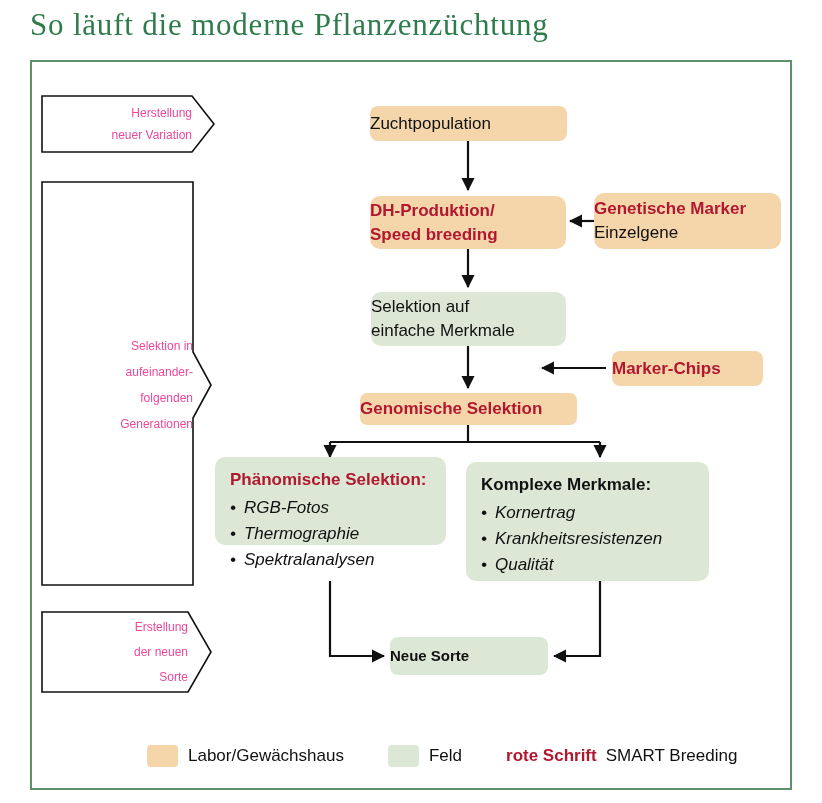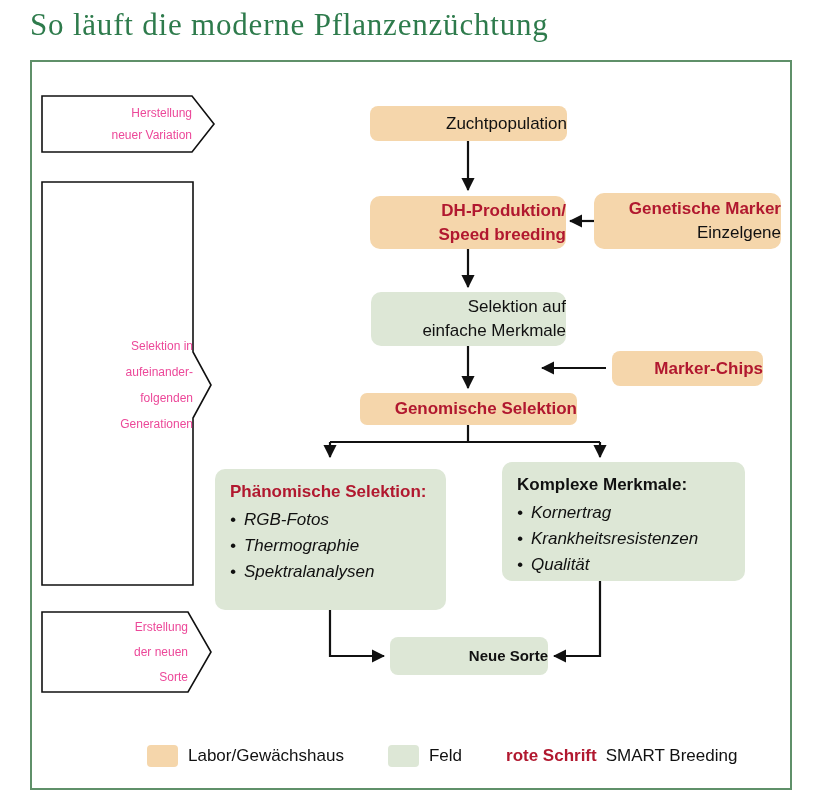--- a/index.html
+++ b/index.html
@@ -25,41 +25,41 @@
   .phase-text {
     position:absolute; display:flex; flex-direction:column; justify-content:center;
     text-align:right; font-size:12px; color:#ec4899;
   }
   .pt1 { left:42px; top:96px;  width:150px; height:56px;  line-height:22px; }
   .pt2 { left:42px; top:280px; width:151px; height:210px; line-height:26px; }
   .pt3 { left:42px; top:612px; width:146px; height:80px;  line-height:25px; }
 
   .box {
     position:absolute; display:flex; flex-direction:column; justify-content:center;
-    align-items:flex-end; text-align:center; font-size:17px; line-height:24px; color:#111;
+    align-items:flex-start; text-align:center; font-size:17px; line-height:24px; color:#111;
   }
   .lab-bg   { background:#f5d6ab; }
   .field-bg { background:#dde7d6; }
   .red  { color:#b1182f; }
   .bold { font-weight:700; }
 
   .b-zucht { left:370px; top:106px; width:197px; height:35px; border-radius:8px; }
   .b-dh    { left:370px; top:196px; width:196px; height:53px; border-radius:10px; }
   .b-gm    { left:594px; top:193px; width:187px; height:56px; border-radius:10px; }
   .b-sel1  { left:371px; top:292px; width:195px; height:54px; border-radius:10px; }
   .b-mc    { left:612px; top:351px; width:151px; height:35px; border-radius:8px; }
   .b-gs    { left:360px; top:393px; width:217px; height:32px; border-radius:7px; }
   .b-ns    { left:390px; top:637px; width:158px; height:38px; border-radius:8px; font-size:15px; }
 
   .panel {
     position:absolute; border-radius:10px; font-size:17px; text-align:left;
     padding:11px 10px 8px 15px; color:#111;
   }
-  .p-ph { left:215px; top:469px; width:231px; height:141px; }
-  .p-km { left:502px; top:462px; width:243px; height:119px; }
+  .p-ph { left:215px; top:457px; width:231px; height:88px; }
+  .p-km { left:466px; top:462px; width:243px; height:119px; }
   .panel .panel-title { font-weight:700; line-height:24px; margin-bottom:3px; }
   .panel ul { list-style:none; }
   .panel li { line-height:26px;font-style:italic; }
   .panel li::before { content:"•"; margin-right:8px; }
 
   .legend {
     position:absolute; left:147px; top:745px; display:flex; align-items:center;
     font-size:17px; color:#111; white-space:nowrap;
   }
   .swatch { width:31px; height:22px; border-radius:4px; display:inline-block; }

